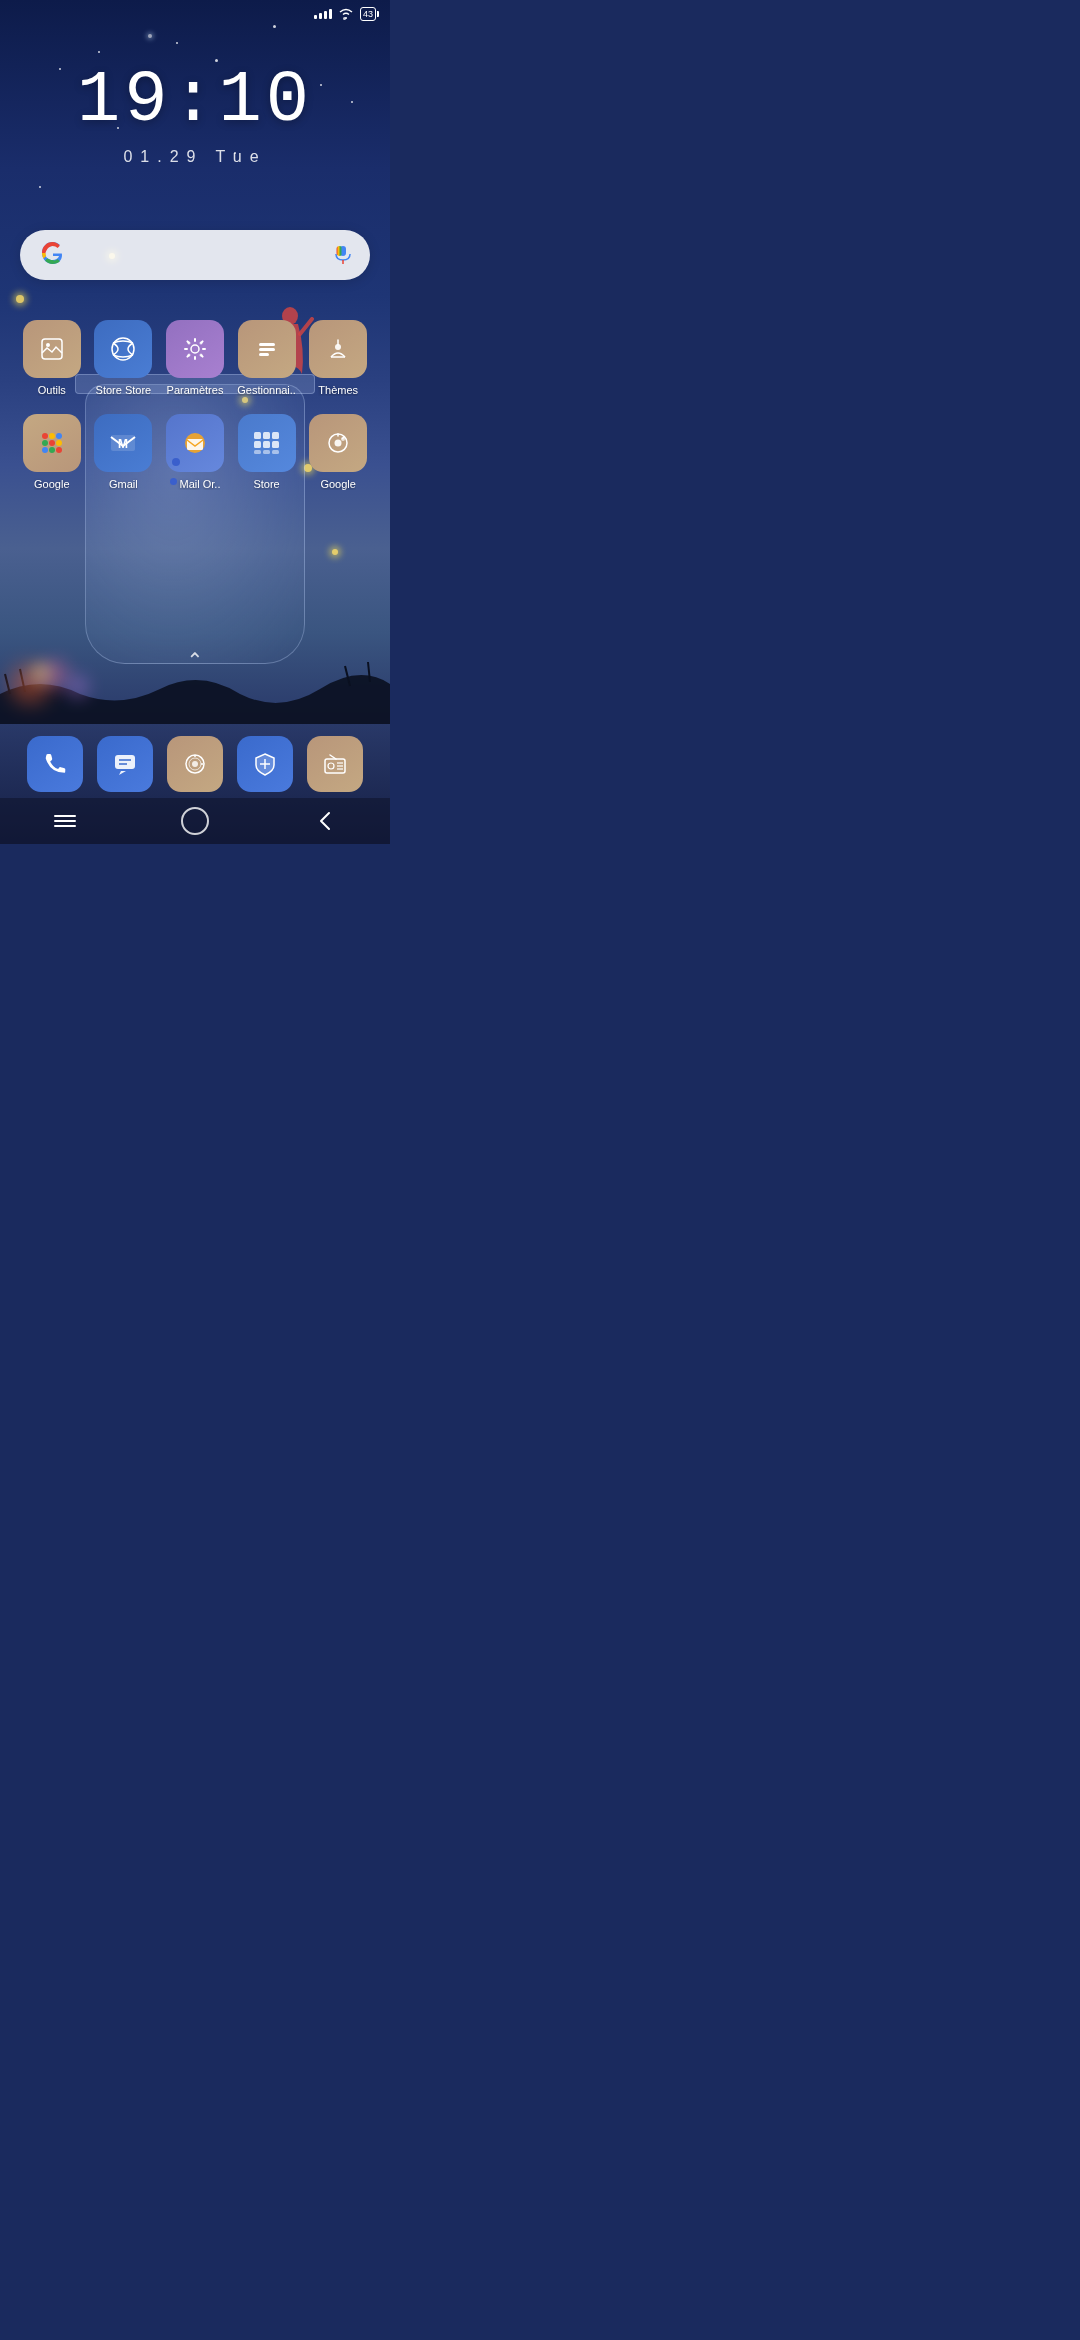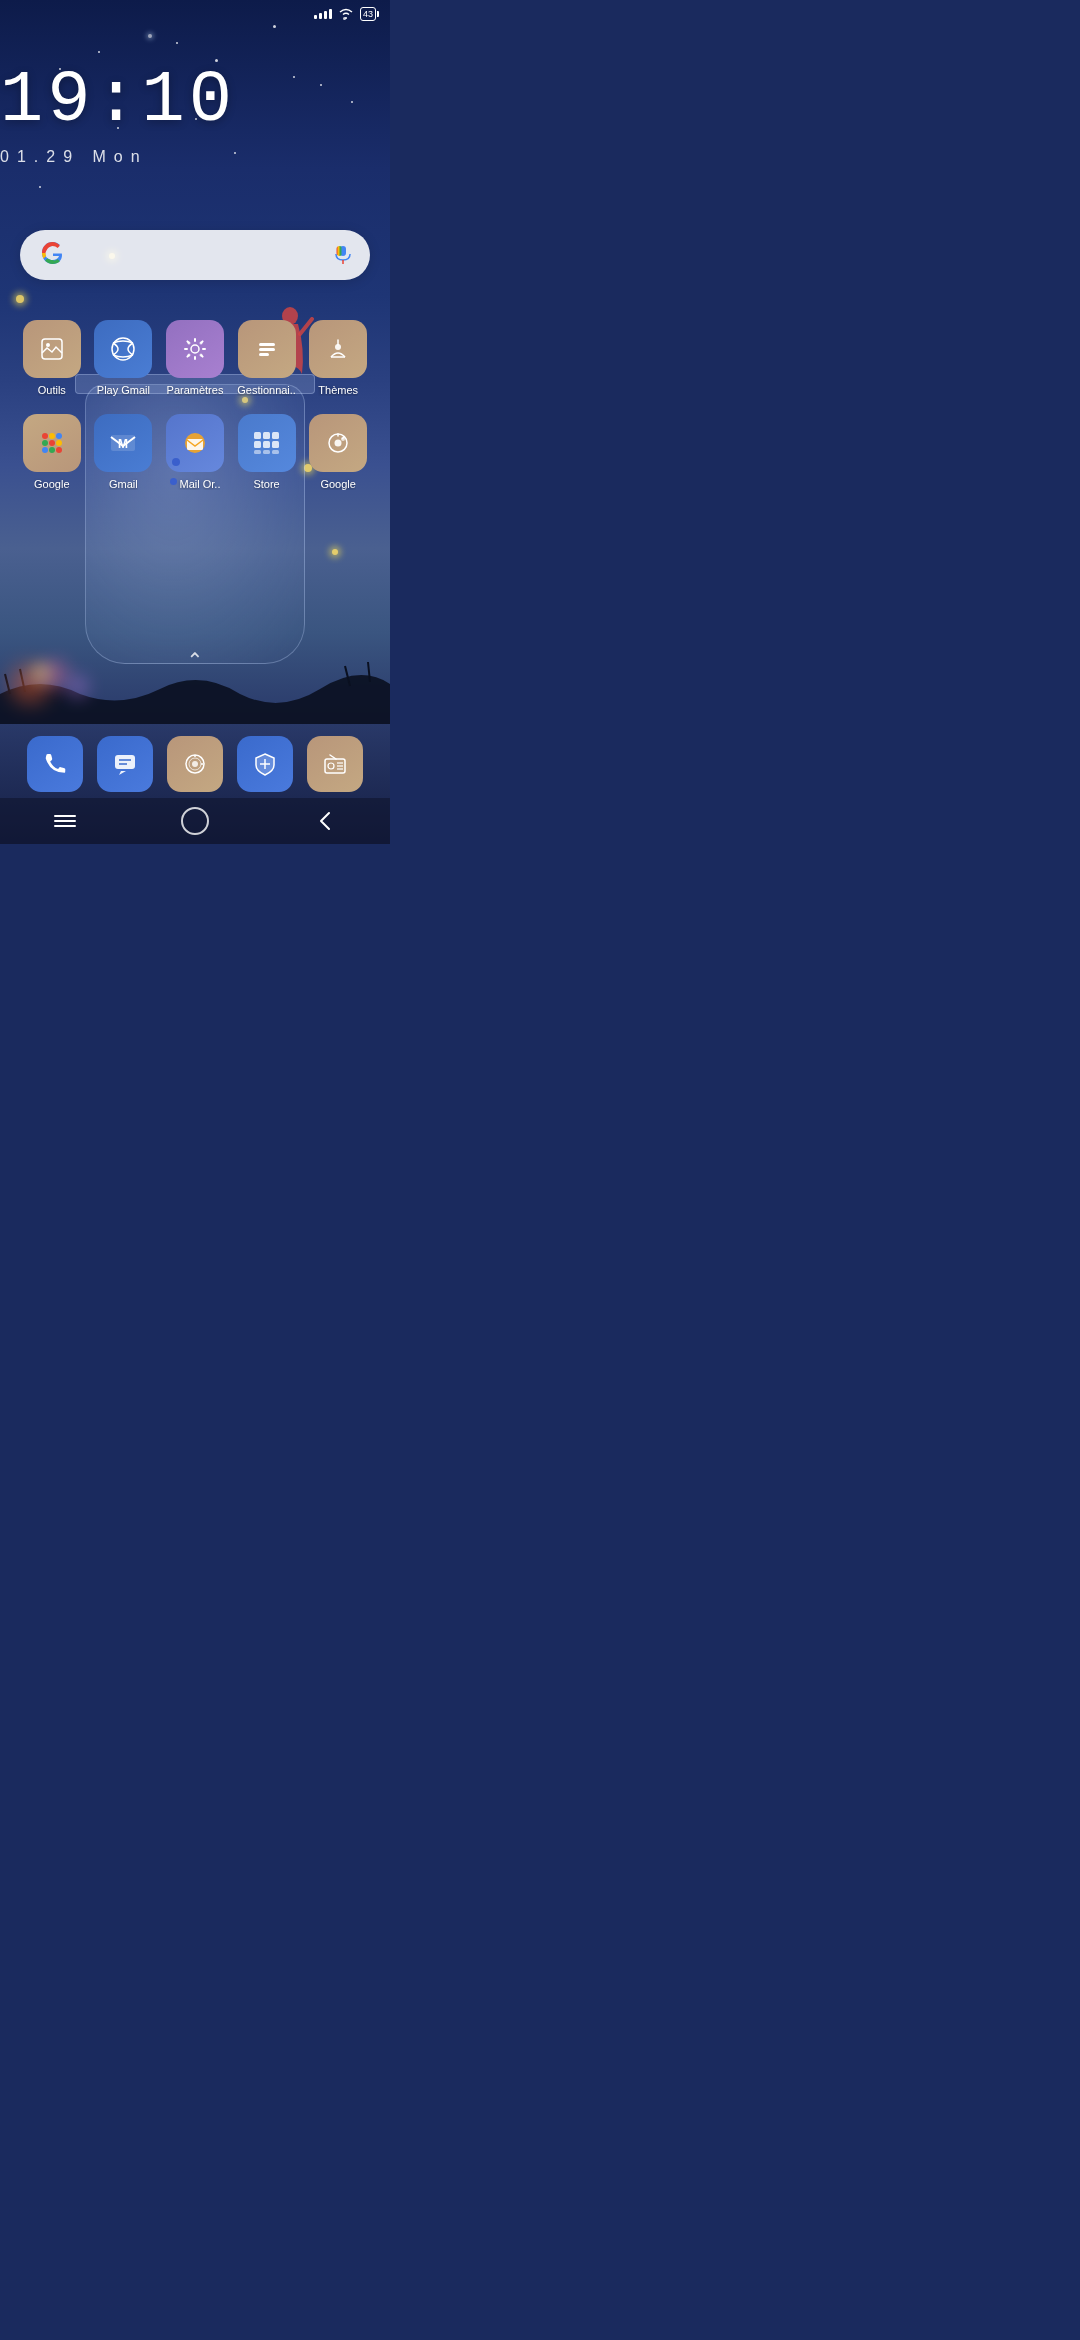--- a/index.html
+++ b/index.html
@@ -157,21 +157,21 @@
       transform: translateY(-50%);
     }
 
     
     .clock-area {
       position: absolute;
       top: 60px;
       left: 0;
       right: 0;
       z-index: 5;
-      text-align: left;
+      text-align: center;
     }
 
     .clock-time {
       font-size: 72px;
       font-weight: 200;
       color: white;
       letter-spacing: 4px;
       font-family: 'Courier New', monospace;
       text-shadow: 0 2px 8px rgba(0,0,0,0.3);
     }
@@ -435,21 +435,21 @@
     </svg>
   </div>
   <div class="status-battery">
     <span>43</span>
     <div class="battery-cap"></div>
   </div>
 </div>
 
 <div class="clock-area">
   <div class="clock-time">19:10</div>
-  <div class="clock-date">01.29  Mon</div>
+  <div class="clock-date">01.29  Tue</div>
 </div>
 
 <div class="search-bar">
   <svg class="google-g" viewBox="0 0 32 32" xmlns="http://www.w3.org/2000/svg">
     <path d="M16.5 7C12.4 7 9 10.1 9 14s3.4 7 7.5 7c3.1 0 5.5-1.6 6.6-4H17v-2.5h8.8c.1.5.2 1 .2 1.5 0 5.5-3.9 9-9 9C10.7 25 6 20.3 6 14S10.7 3 16.5 3c2.9 0 5.4 1.1 7.3 2.8L21.6 8c-1.3-1.2-3-2-5.1-2z" fill="#4285F4"></path>
     <path d="M16.5 7c2.1 0 3.8.8 5.1 2L23.8 6.8C21.9 4.1 19.4 3 16.5 3 10.7 3 6 7.7 6 14l3 2.3C9.4 12.2 12.5 7 16.5 7z" fill="#EA4335"></path>
     <path d="M6 14c0 2 .5 3.8 1.4 5.4L10.2 17c-.5-1-.8-2-.8-3z" fill="#FBBC05"></path>
     <path d="M16.5 21c-1.9 0-3.6-.7-4.9-1.8L9 21.6C11 23.6 13.6 25 16.5 25c2.9 0 5.5-1 7.4-2.8L21.7 20c-1.1 1.2-3 2-5.2 1z" fill="#34A853"></path>
   </svg>
   <svg class="mic-icon" viewBox="0 0 22 22" xmlns="http://www.w3.org/2000/svg">
@@ -485,21 +485,21 @@
     <div class="app-item">
       <div class="app-icon icon-playstore">
         <svg width="28" height="28" viewBox="0 0 28 28" fill="none" xmlns="http://www.w3.org/2000/svg">
           <circle cx="14" cy="14" r="11" stroke="white" stroke-width="1.5" fill="none"></circle>
           <path d="M4 8 Q14 14 4 20" stroke="white" stroke-width="1.5" fill="none"></path>
           <path d="M24 8 Q14 14 24 20" stroke="white" stroke-width="1.5" fill="none"></path>
           <path d="M4 8 Q14 4 24 8" stroke="white" stroke-width="1.5" fill="none"></path>
           <path d="M4 20 Q14 24 24 20" stroke="white" stroke-width="1.5" fill="none"></path>
         </svg>
       </div>
-      <div class="app-label">Play Gmail</div>
+      <div class="app-label">Store Store</div>
     </div>
 
     <div class="app-item">
       <div class="app-icon icon-parametres">
         <svg width="28" height="28" viewBox="0 0 28 28" fill="none" xmlns="http://www.w3.org/2000/svg">
           <circle cx="14" cy="14" r="4" stroke="white" stroke-width="1.5" fill="none"></circle>
           <path d="M14 4 L14 6 M14 22 L14 24 M4 14 L6 14 M22 14 L24 14 M6.4 6.4 L7.8 7.8 M20.2 20.2 L21.6 21.6 M21.6 6.4 L20.2 7.8 M7.8 20.2 L6.4 21.6" stroke="white" stroke-width="2" stroke-linecap="round"></path>
 
           <circle cx="8" cy="8" r="1.5" fill="white" opacity="0.7"></circle>
           <circle cx="20" cy="8" r="1.5" fill="white" opacity="0.7"></circle>

